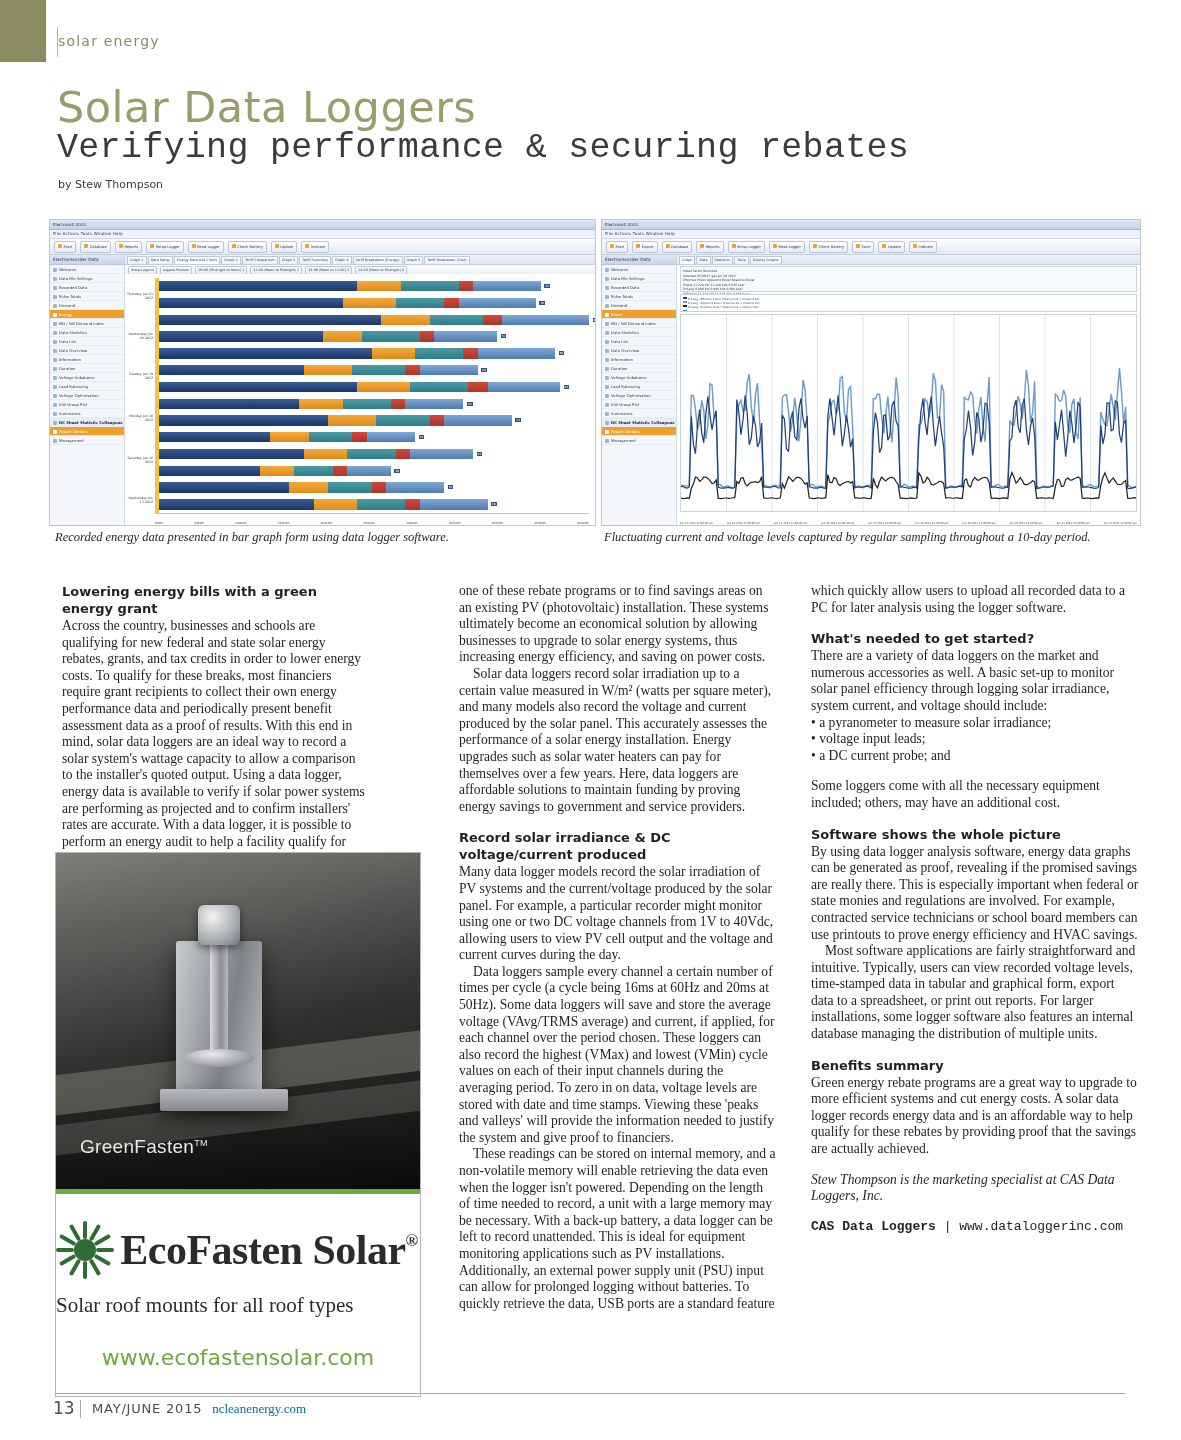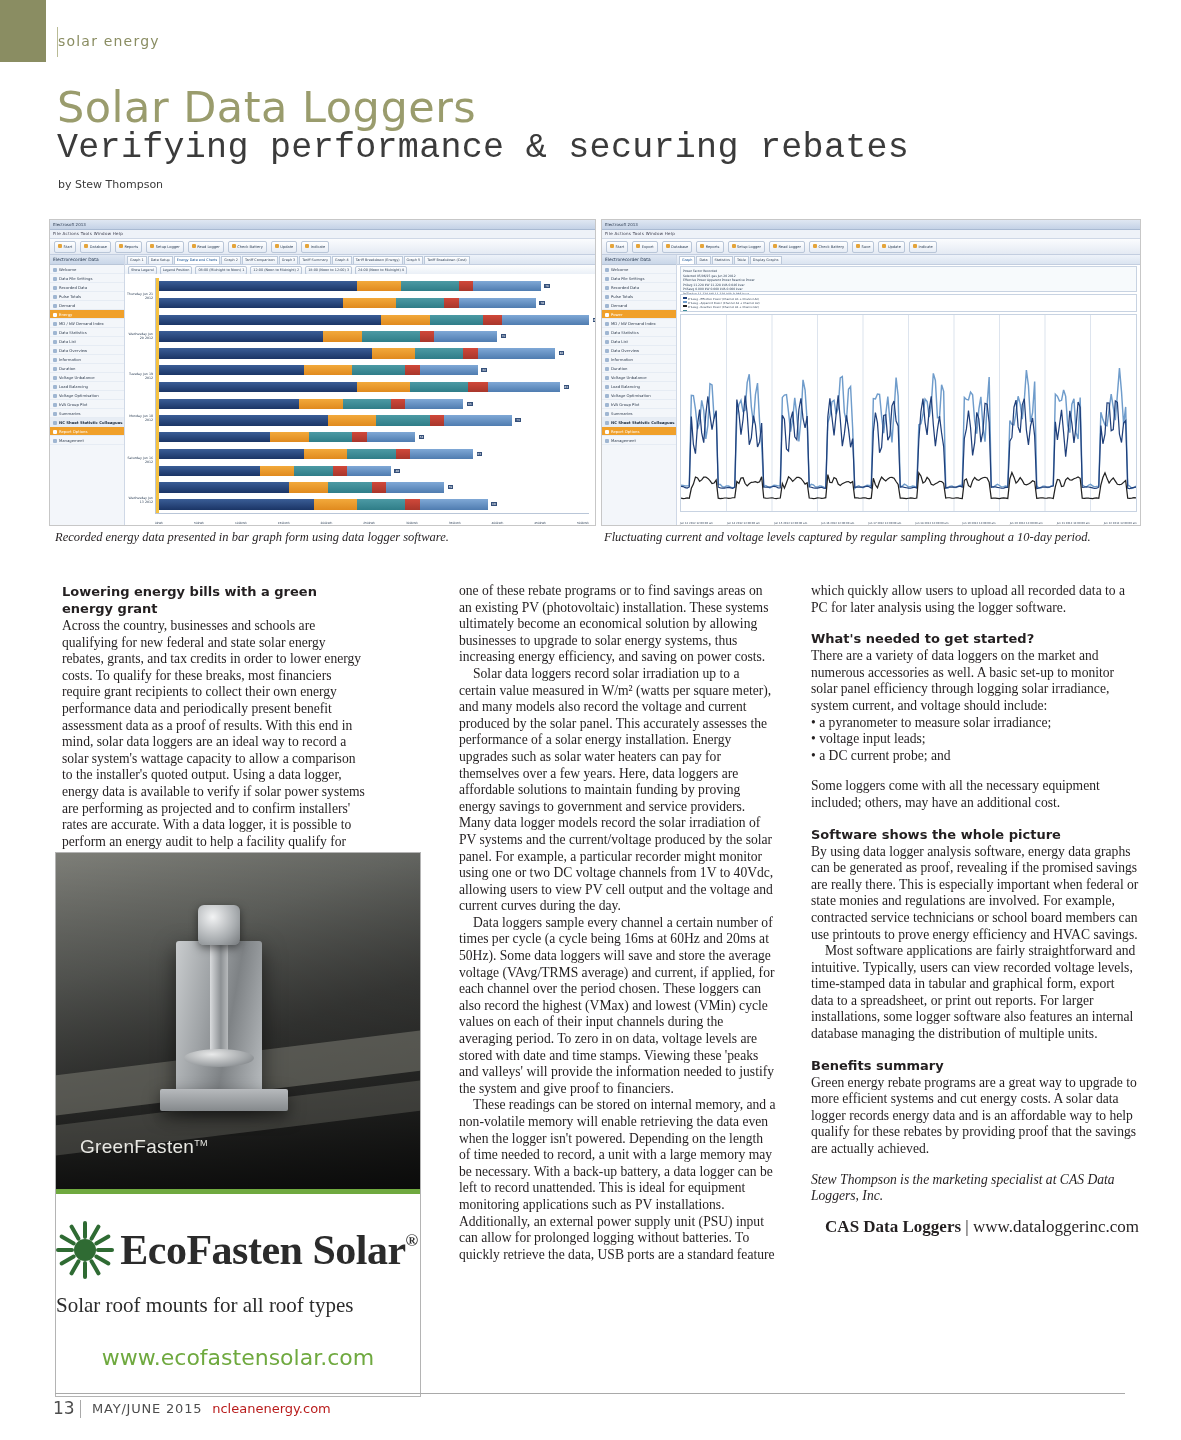--- a/index.html
+++ b/index.html
@@ -499,30 +499,30 @@
   }
   .foot-text {
     position: absolute;
     left: 92px; top: 1401px;
     font-family: "DejaVu Sans", sans-serif;
     font-size: 13px;
     letter-spacing: 0.8px;
     color: #4d4d4d;
   }
   .foot-site {
-    color: #b91c1c;
+    color: #0369a1;
     letter-spacing: 0;
+    font-family: Liberation Serif, serif;
   }
   .sig {
     font-style: italic;
   }
   .cas {
-    font-family: Liberation Serif, serif;
-    font-size: 17px;
-    text-align: right;
+    font-family: Liberation Mono, monospace;
+    font-size: 13px;
   }
   .cas b { font-weight: bold; }
 </style>
 </head>
 <body>
 
 <div class="corner-block"></div>
 <div class="kicker-rule"></div>
 <div class="kicker">solar energy</div>
 <div class="headline">Solar Data Loggers</div>
@@ -830,20 +830,21 @@
 <div class="caption cap-b">Fluctuating current and voltage levels captured by regular sampling throughout a 10-day period.</div>
 
 <div class="col col1">
   <h3>Lowering energy bills with a green energy grant</h3>
   <p class="first">Across the country, businesses and schools are qualifying for new federal and state solar energy rebates, grants, and tax credits in order to lower energy costs. To qualify for these breaks, most financiers require grant recipients to collect their own energy performance data and periodically present benefit assessment data as a proof of results. With this end in mind, solar data loggers are an ideal way to record a solar system's wattage capacity to allow a comparison to the installer's quoted output. Using a data logger, energy data is available to verify if solar power systems are performing as projected and to confirm installers' rates are accurate. With a data logger, it is possible to perform an energy audit to help a facility qualify for</p>
 </div>
 
 <div class="col col2">
   <p class="first">one of these rebate programs or to find savings areas on an existing PV (photovoltaic) installation. These systems ultimately become an economical solution by allowing businesses to upgrade to solar energy systems, thus increasing energy efficiency, and saving on power costs.</p>
   <p>Solar data loggers record solar irradiation up to a certain value measured in W/m² (watts per square meter), and many models also record the voltage and current produced by the solar panel. This accurately assesses the performance of a solar energy installation. Energy upgrades such as solar water heaters can pay for themselves over a few years. Here, data loggers are affordable solutions to maintain funding by proving energy savings to government and service providers.</p>
+  <h3 class="spaced">Record solar irradiance &amp; DC voltage/current produced</h3>
   <p class="noindent">Many data logger models record the solar irradiation of PV systems and the current/voltage produced by the solar panel. For example, a particular recorder might monitor using one or two DC voltage channels from 1V to 40Vdc, allowing users to view PV cell output and the voltage and current curves during the day.</p>
   <p>Data loggers sample every channel a certain number of times per cycle (a cycle being 16ms at 60Hz and 20ms at 50Hz). Some data loggers will save and store the average voltage (VAvg/TRMS average) and current, if applied, for each channel over the period chosen. These loggers can also record the highest (VMax) and lowest (VMin) cycle values on each of their input channels during the averaging period. To zero in on data, voltage levels are stored with date and time stamps. Viewing these 'peaks and valleys' will provide the information needed to justify the system and give proof to financiers.</p>
   <p>These readings can be stored on internal memory, and a non-volatile memory will enable retrieving the data even when the logger isn't powered. Depending on the length of time needed to record, a unit with a large memory may be necessary. With a back-up battery, a data logger can be left to record unattended. This is ideal for equipment monitoring applications such as PV installations. Additionally, an external power supply unit (PSU) input can allow for prolonged logging without batteries. To quickly retrieve the data, USB ports are a standard feature</p>
 </div>
 
 <div class="col col3">
   <p class="first">which quickly allow users to upload all recorded data to a PC for later analysis using the logger software.</p>
   <h3 class="spaced">What's needed to get started?</h3>
   <p class="noindent">There are a variety of data loggers on the market and numerous accessories as well. A basic set-up to monitor solar panel efficiency through logging solar irradiance, system current, and voltage should include:</p>
   <ul class="bullets">

